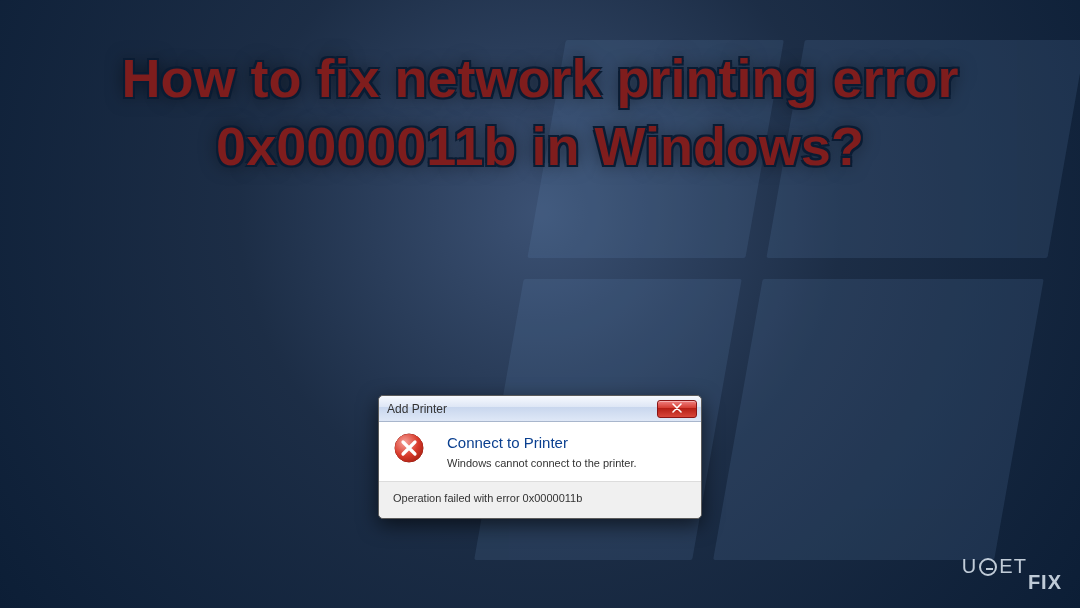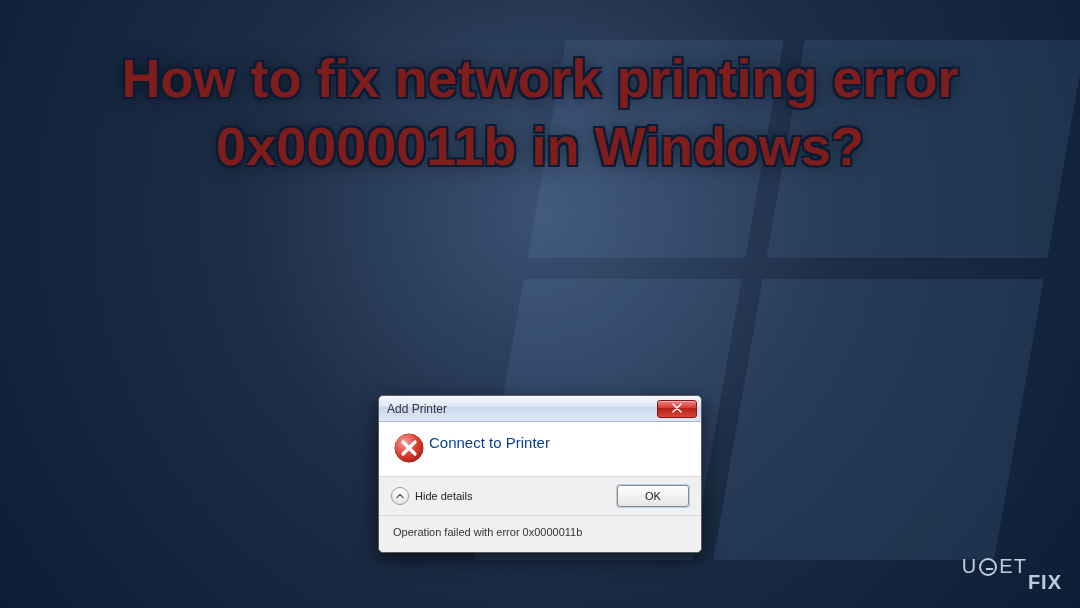--- a/index.html
+++ b/index.html
@@ -60,21 +60,21 @@
     width: 40px; height: 18px;
     background: linear-gradient(to bottom, #f08080 0%, #d43a2f 45%, #b51f16 46%, #d8463a 100%);
     border: 1px solid #8a1515; border-radius: 3px;
     display: flex; align-items: center; justify-content: center;
     box-shadow: inset 0 1px 0 rgba(255,255,255,0.4);
   }
   .close-btn svg { width: 10px; height: 10px; }
 
   .body-row {
     background: #fff;
-    display: flex; align-items: flex-start; gap: 4px;
+    display: flex; align-items: flex-start; gap: 22px;
     padding: 10px 14px 12px 14px;
     border-bottom: 1px solid #dcdcdc;
   }
   .error-icon svg { width: 32px; height: 32px; display: block; }
   .body-text { flex: 1; padding-top: 2px; }
   .body-heading { color: #0a3f8f; font-size: 15px; font-weight: 400; margin-bottom: 6px; }
   .body-msg { font-size: 11px; color: #333; }
 
   .controls-row {
     background: #f0f0f0;
@@ -162,36 +162,24 @@
             <stop offset="0%" stop-color="#f7a29a"></stop>
               <stop offset="60%" stop-color="#d83a2b"></stop>
               <stop offset="100%" stop-color="#a71f12"></stop>
           </radialGradient>
         </defs>
         <path d="M10 10 L22 22 M22 10 L10 22" stroke="#fff" stroke-width="3.2" stroke-linecap="round"></path>
       </svg>
     </span>
     <div class="body-text">
       <div class="body-heading">Connect to Printer</div>
+      <div class="body-msg">Windows cannot connect to the printer.</div>
     </div>
   </div>
 
-  <div class="controls-row">
-    <div class="hide-details">
-      <span class="chevron-circle">
-        <svg viewBox="0 0 10 10">
-            <path d="M1 7 L5 3 L9 7" fill="none" stroke="#555" stroke-width="1.5" stroke-linecap="round" stroke-linejoin="round"></path>
-          </svg>
-      </span>
-      <span>Hide details</span>
-    </div>
-    <div class="ok-btn">
-      <span>OK</span>
-    </div>
-  </div>
 
   <div class="details-row">Operation failed with error 0x0000011b</div>
 </div>
 
 <div class="watermark">
   <span class="thin">U</span>
   <span class="g"></span>
   <span class="thin">ET</span>
   <span class="bold">FIX</span>
 </div>

